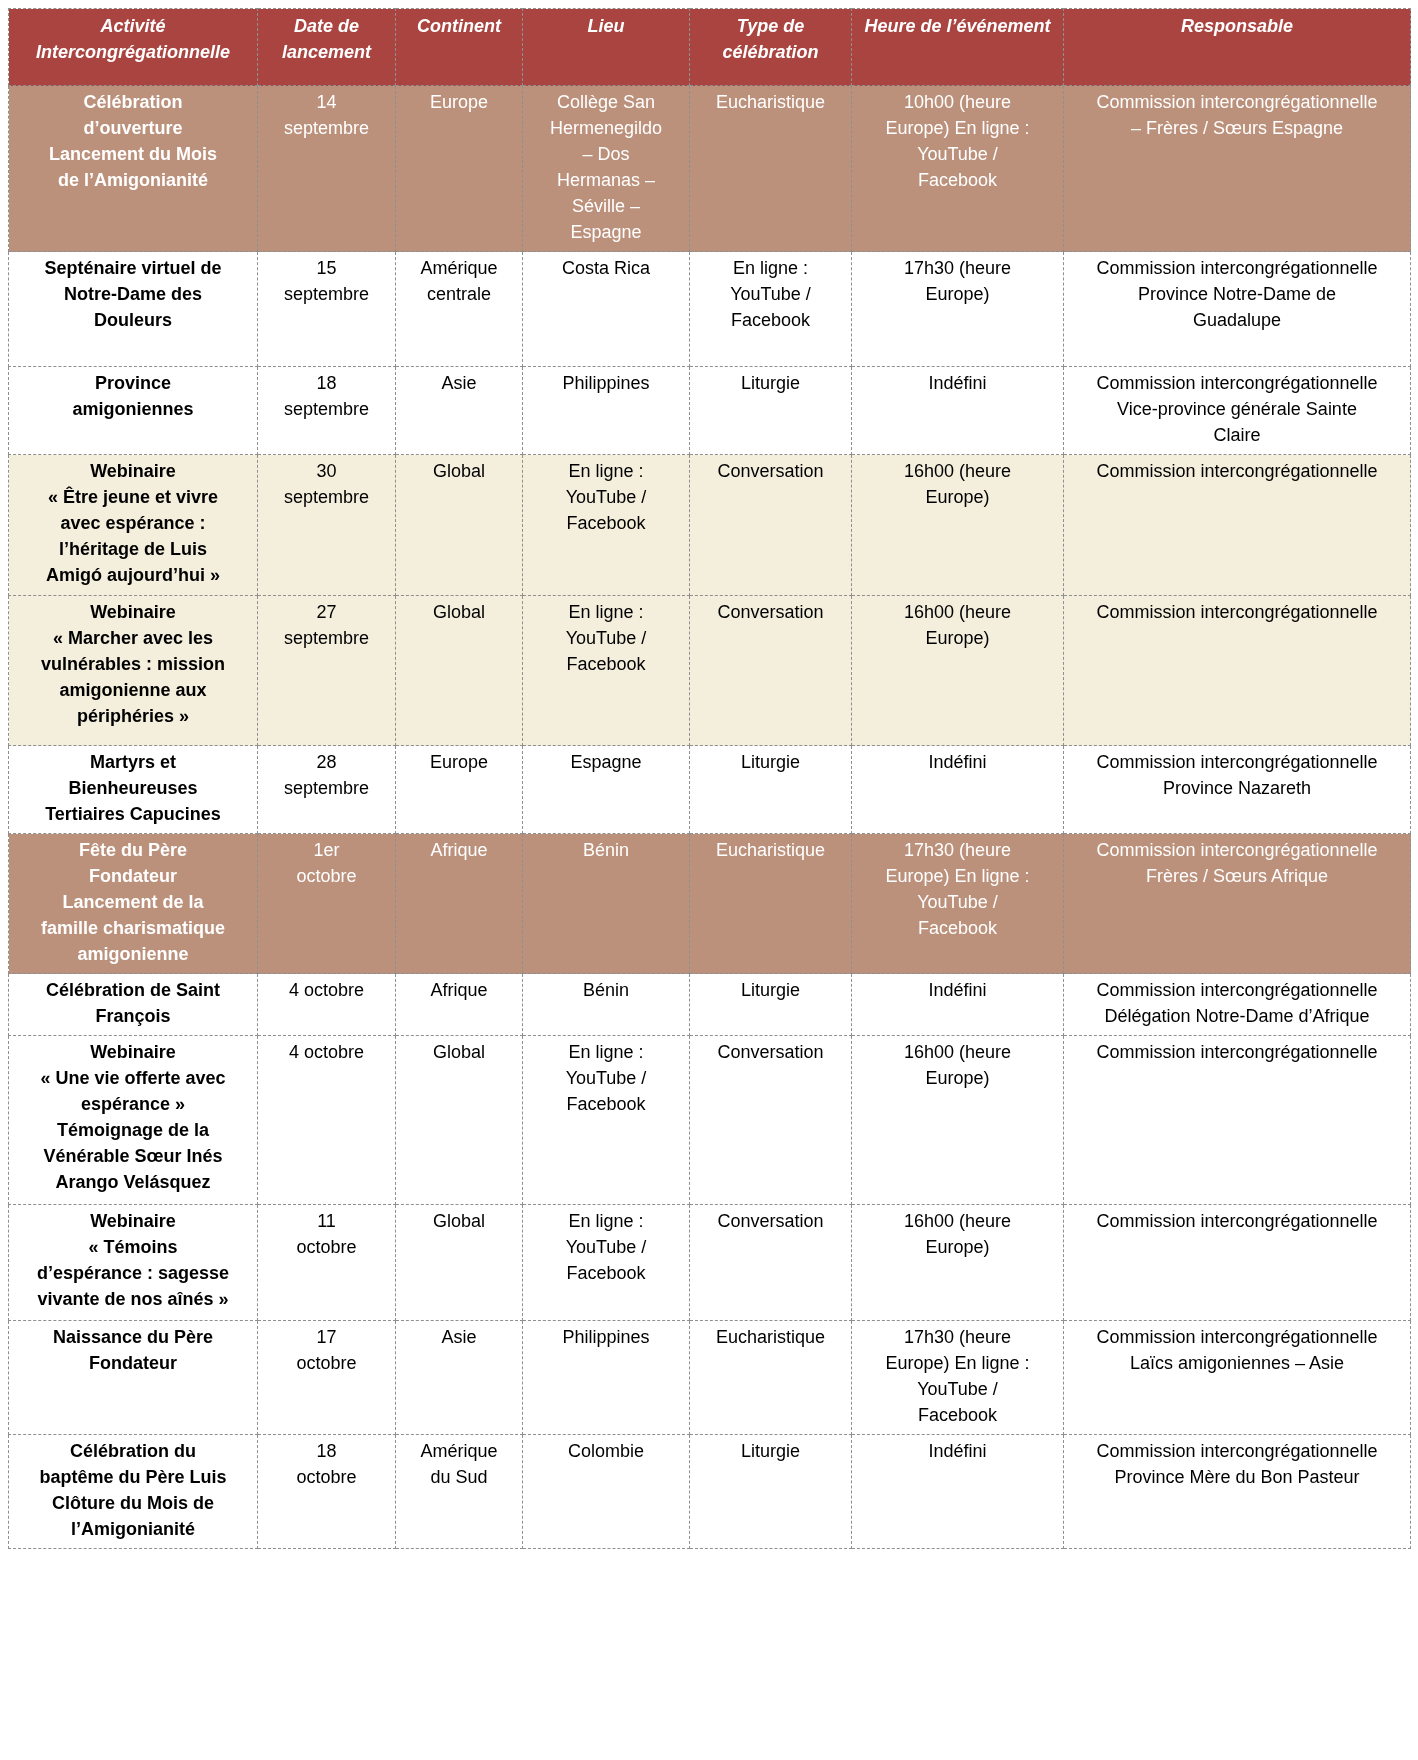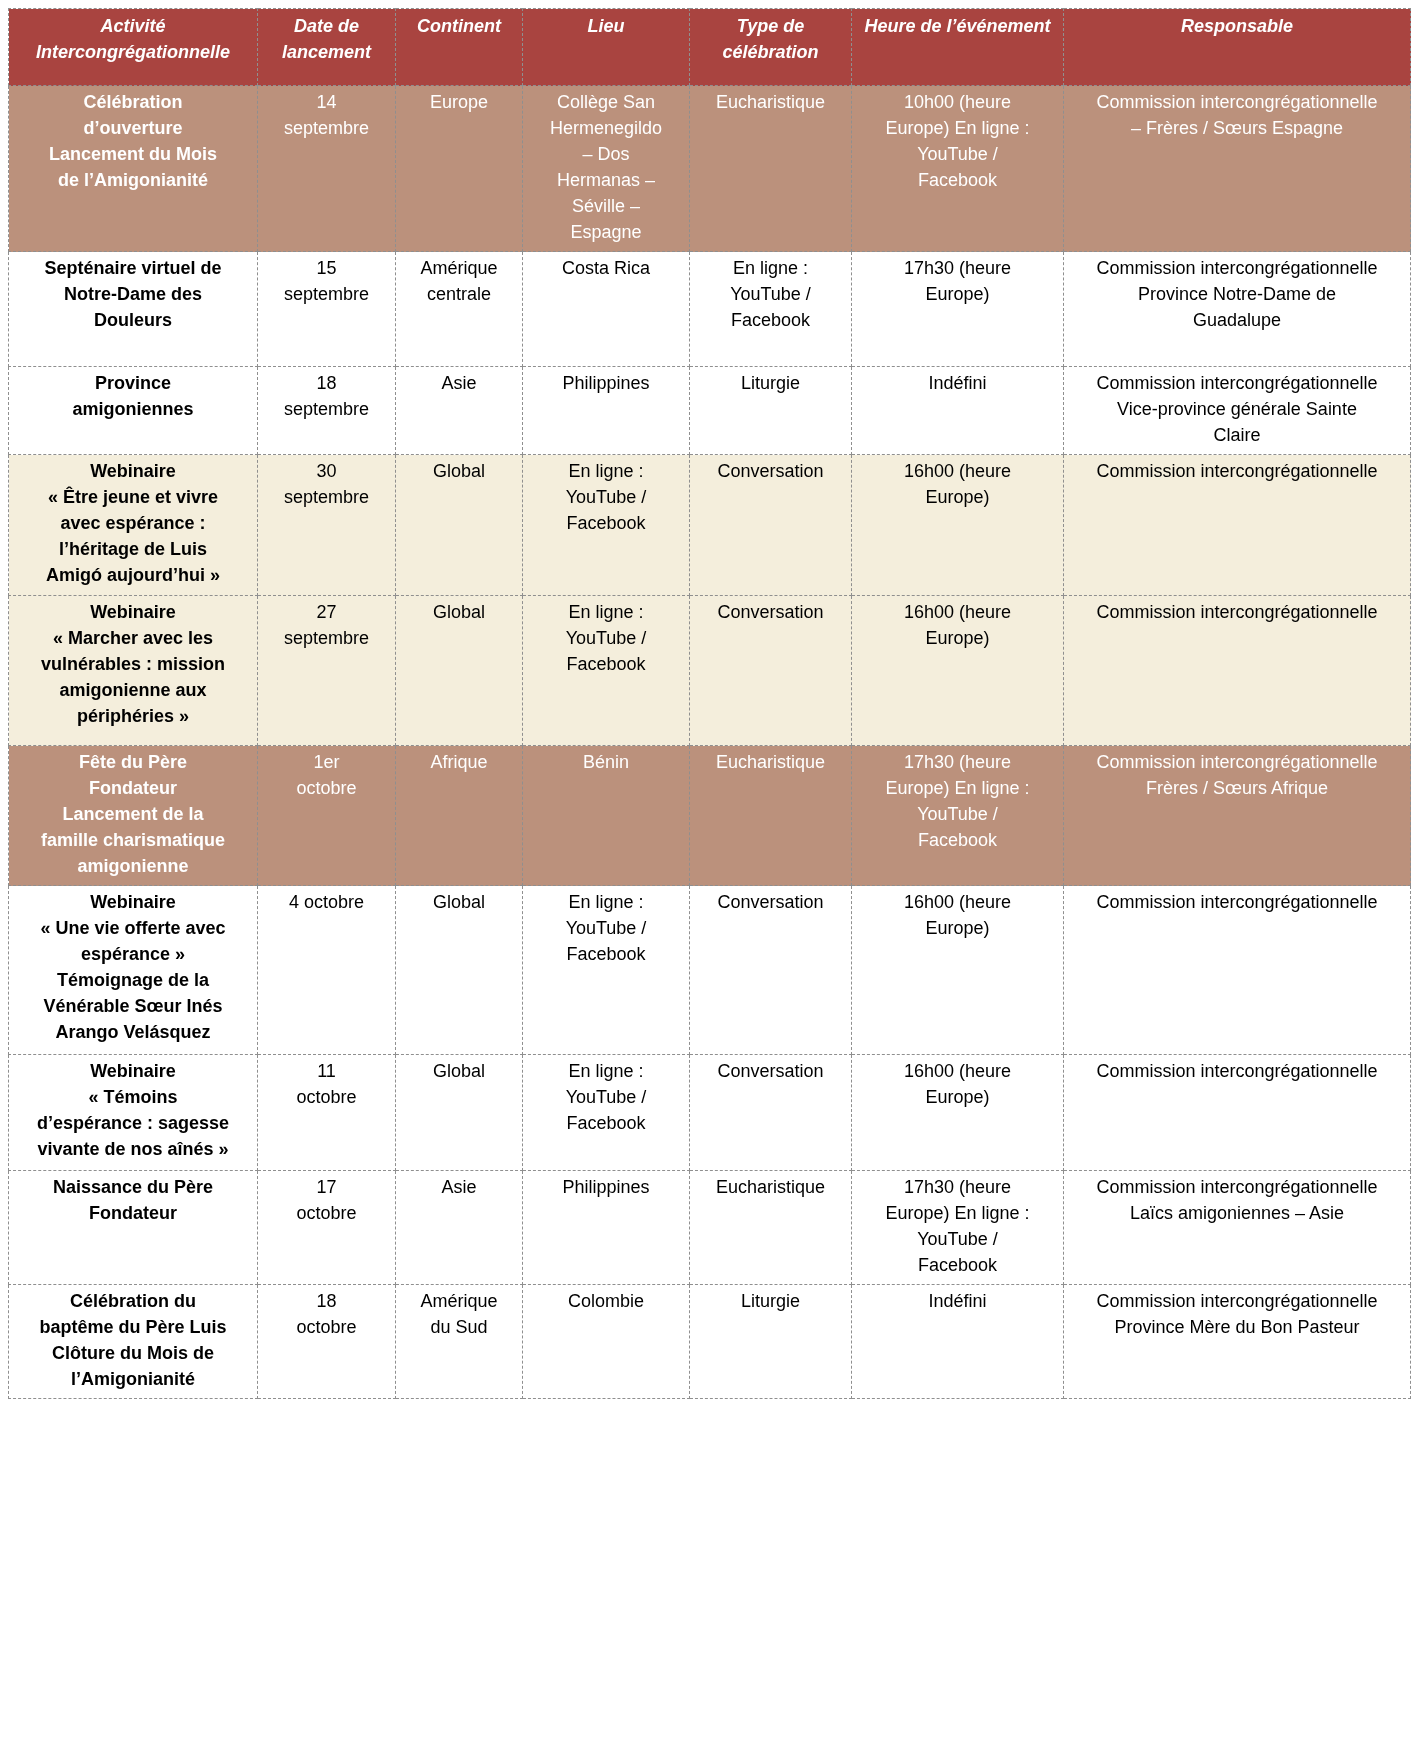--- a/index.html
+++ b/index.html
@@ -155,38 +155,62 @@
 septembre</td>
         <td class="cell-continent">Global</td>
         <td class="cell-location">En ligne :
 YouTube /
 Facebook</td>
         <td class="cell-type">Conversation</td>
         <td class="cell-time">16h00 (heure
 Europe)</td>
         <td class="cell-responsible">Commission intercongrégationnelle</td>
       </tr>
+      <tr class="row-plain" style="height: 84px;">
+        <td class="cell-activity">Martyrs et
+Bienheureuses
+Tertiaires Capucines</td>
+        <td class="cell-date">28
+septembre</td>
+        <td class="cell-continent">Europe</td>
+        <td class="cell-location">Espagne</td>
+        <td class="cell-type">Liturgie</td>
+        <td class="cell-time">Indéfini</td>
+        <td class="cell-responsible">Commission intercongrégationnelle
+Province Nazareth</td>
+      </tr>
       <tr class="row-tan" style="height: 111px;">
         <td class="cell-activity">Fête du Père
 Fondateur
 Lancement de la
 famille charismatique
 amigonienne</td>
         <td class="cell-date">1er
 octobre</td>
         <td class="cell-continent">Afrique</td>
         <td class="cell-location">Bénin</td>
         <td class="cell-type">Eucharistique</td>
         <td class="cell-time align-left">17h30 (heure
 Europe) En ligne :
 YouTube /
 Facebook</td>
         <td class="cell-responsible">Commission intercongrégationnelle
 Frères / Sœurs Afrique</td>
       </tr>
+      <tr class="row-plain" style="height: 60px;">
+        <td class="cell-activity">Célébration de Saint
+François</td>
+        <td class="cell-date">4 octobre</td>
+        <td class="cell-continent">Afrique</td>
+        <td class="cell-location">Bénin</td>
+        <td class="cell-type">Liturgie</td>
+        <td class="cell-time">Indéfini</td>
+        <td class="cell-responsible">Commission intercongrégationnelle
+Délégation Notre-Dame d’Afrique</td>
+      </tr>
       <tr class="row-plain" style="height: 169px;">
         <td class="cell-activity">Webinaire
 « Une vie offerte avec
 espérance »
 Témoignage de la
 Vénérable Sœur Inés
 Arango Velásquez</td>
         <td class="cell-date">4 octobre</td>
         <td class="cell-continent">Global</td>
         <td class="cell-location">En ligne :

